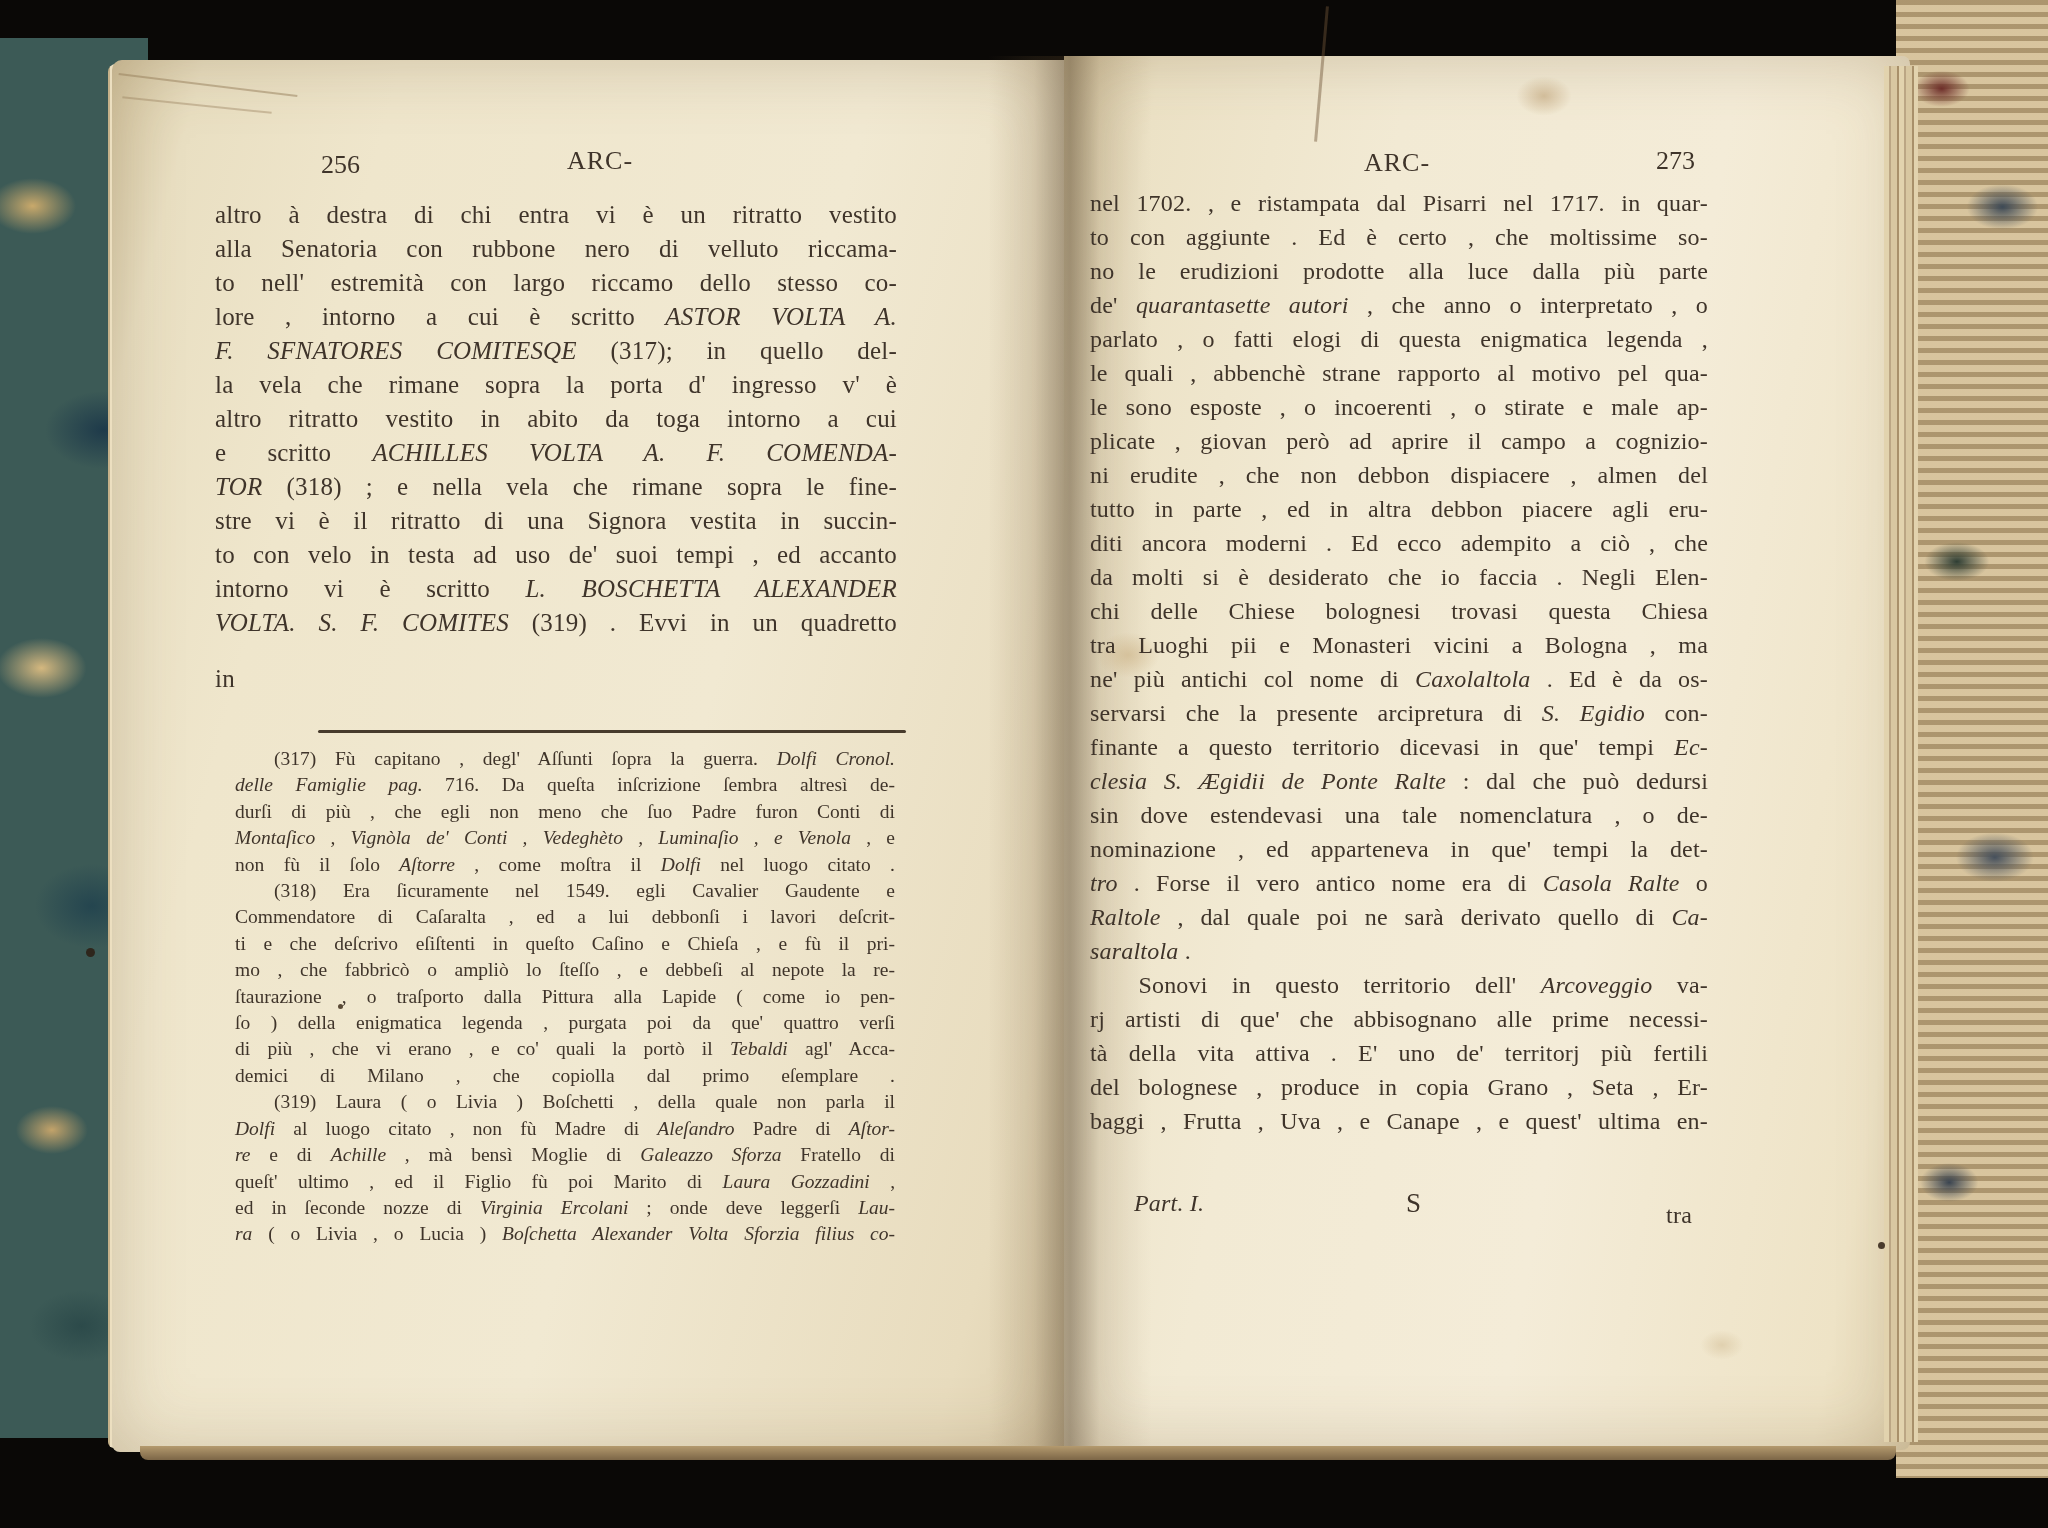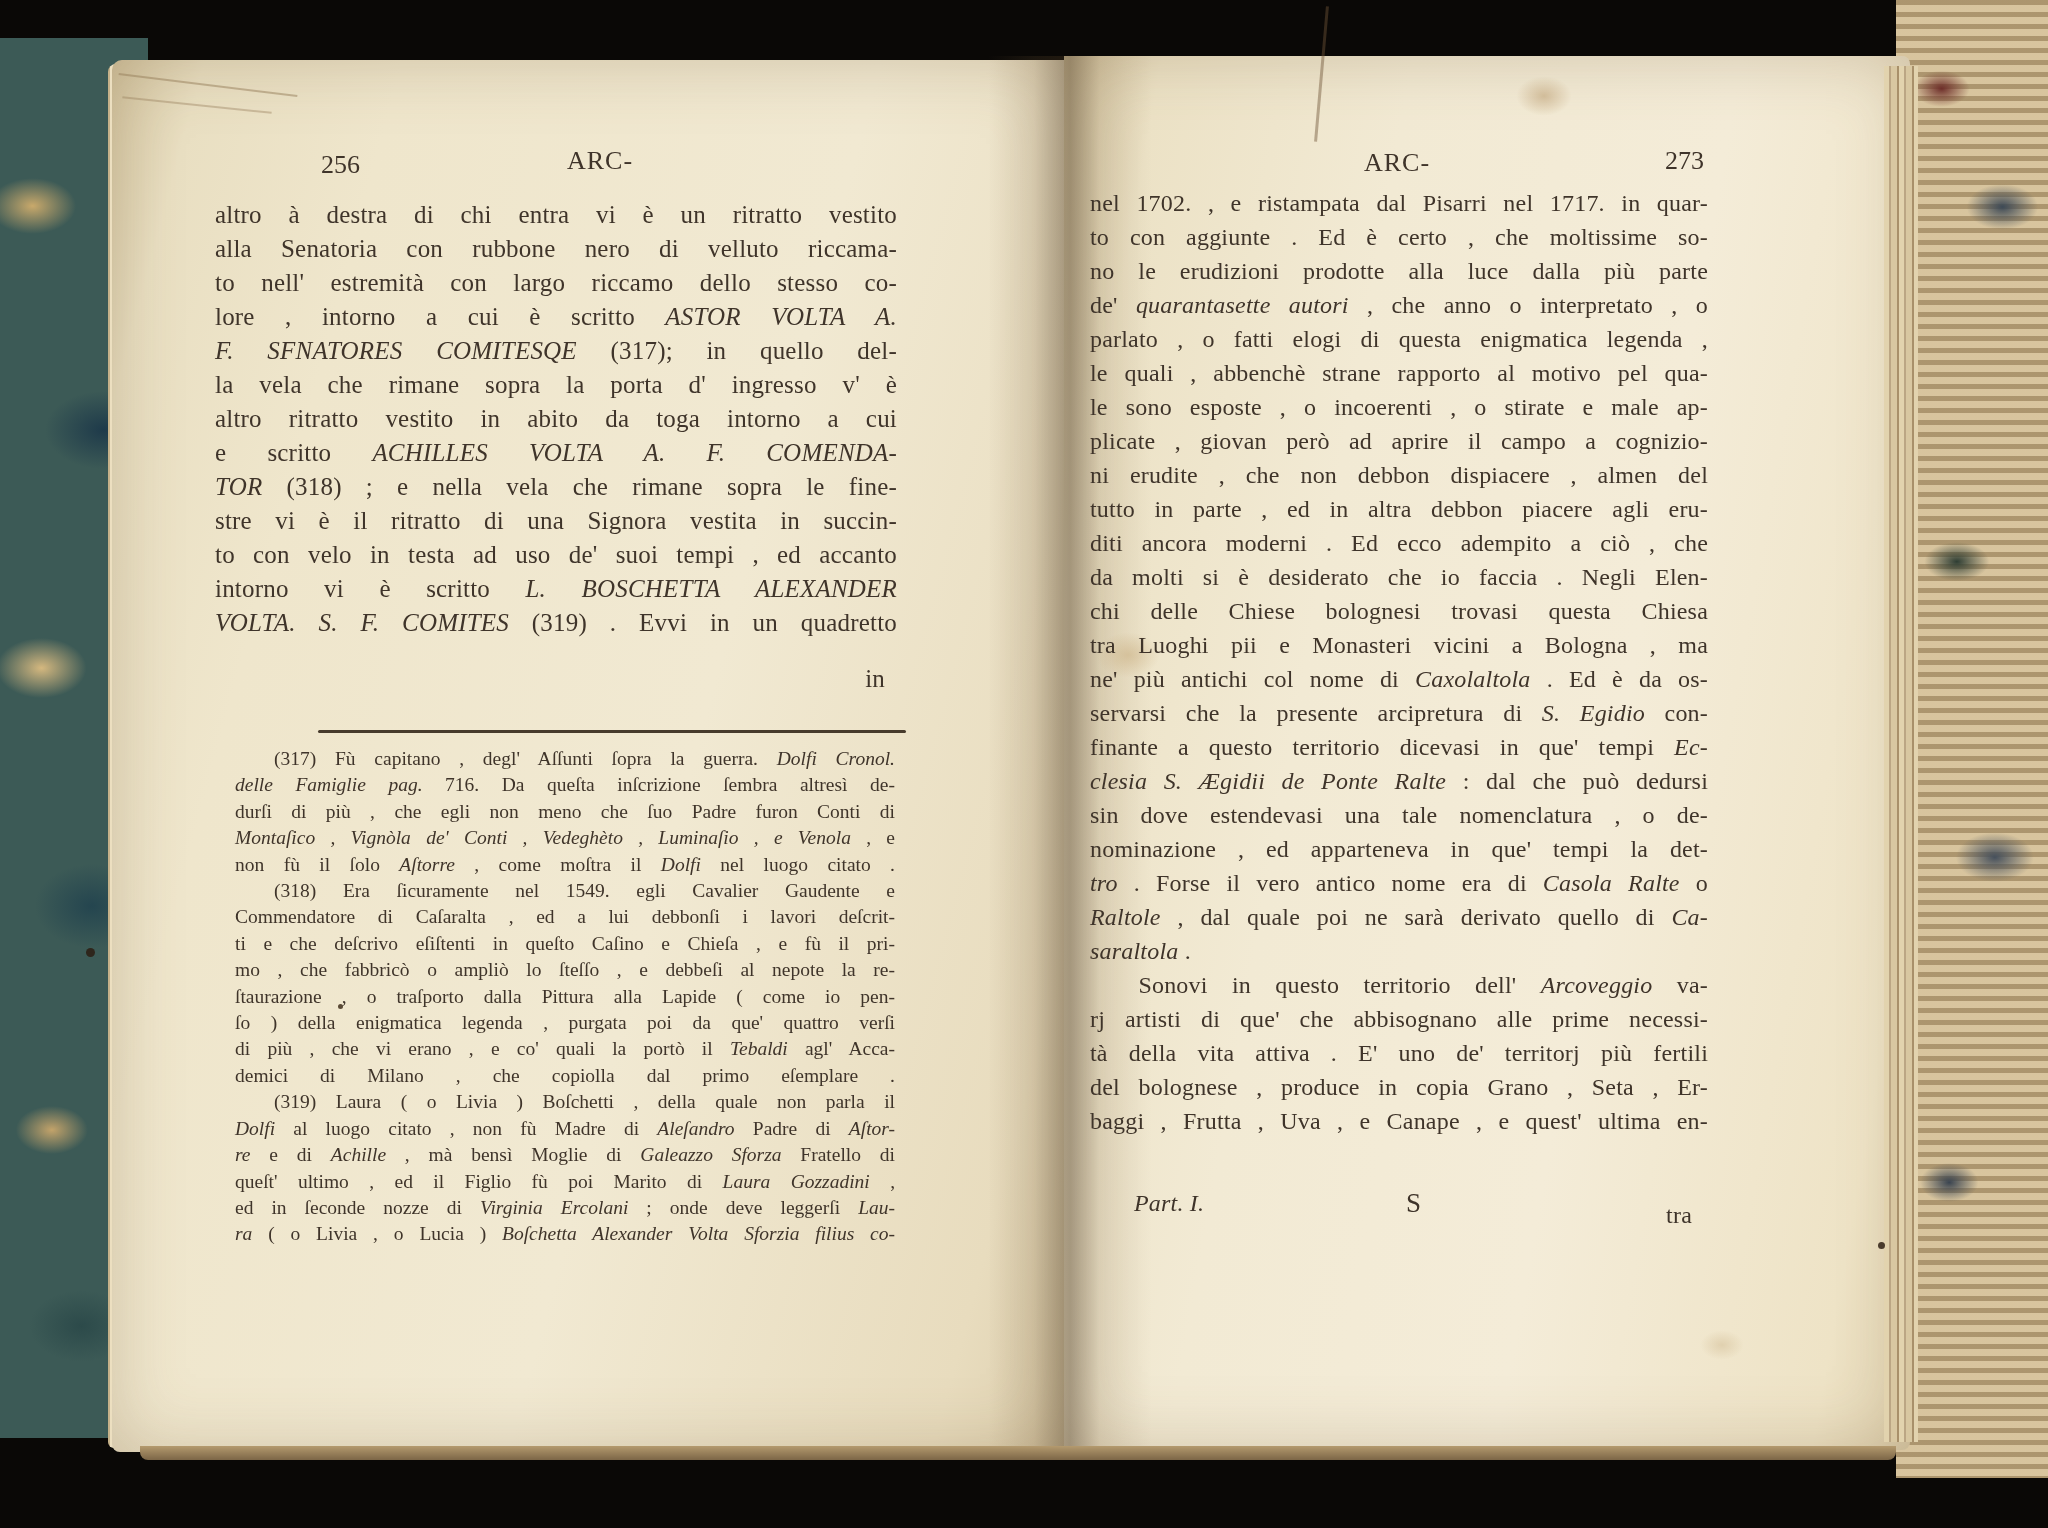--- a/index.html
+++ b/index.html
@@ -48,21 +48,21 @@
   
   .tx{position:absolute;}
   .pline{text-align:justify;text-align-last:justify;}
   .pline.a-left{text-align:center;text-align-last:left;}
   .pline i{font-style:italic;}
   .hdr{position:absolute;font-size:26px;}
   .body-main{font-size:25px;line-height:34px;letter-spacing:.2px;}
   .body-right{font-size:24px;line-height:34px;letter-spacing:.2px;}
   .fnotes{font-size:19.5px;line-height:26.4px;}
   .rule{position:absolute;background:#473b2c;border-radius:2px;}
-  .catchword{position:absolute;text-align:right;}
+  .catchword{position:absolute;text-align:left;}
   .sigrow{position:absolute;}
   .sigrow span{position:absolute;}
 </style>
 </head>
 <body>
 
 <div class="scene">
 
   <div class="marble-left"></div>
   <div class="marble-right"></div>
@@ -126,21 +126,21 @@
       <div class="pline">  (319) Laura ( o Livia ) Boſchetti , della quale non parla il</div>
       <div class="pline"><i>Dolfi</i> al luogo citato , non fù Madre di <i>Aleſandro</i> Padre di <i>Aſtor-</i></div>
       <div class="pline"><i>re</i> e di <i>Achille</i> , mà bensì Moglie di <i>Galeazzo Sforza</i> Fratello di</div>
       <div class="pline">queſt' ultimo , ed il Figlio fù poi Marito di <i>Laura Gozzadini</i> ,</div>
       <div class="pline">ed in ſeconde nozze di <i>Virginia Ercolani</i> ; onde deve leggerſi <i>Lau-</i></div>
       <div class="pline"><i>ra</i> ( o Livia , o Lucia ) <i>Boſchetta Alexander Volta Sforzia filius co-</i></div>
     </div>
 
   <div class="tx" style="left:1090px;top:148px;width:618px;height:36px;">
     <span class="hdr" style="left:274px;top:0;letter-spacing:1px;">ARC-</span>
-    <span class="hdr" style="right:4px;top:-2px;">273</span>
+    <span class="hdr" style="right:13px;top:-2px;">273</span>
   </div>
 
   <div class="tx body-right" style="left:1090px;top:186px;width:618px;">
       <div class="pline">nel 1702. , e ristampata dal Pisarri nel 1717. in quar-</div>
       <div class="pline">to con aggiunte . Ed è certo , che moltissime so-</div>
       <div class="pline">no le erudizioni prodotte alla luce dalla più parte</div>
       <div class="pline">de' <i>quarantasette autori</i> , che anno o interpretato , o</div>
       <div class="pline">parlato , o fatti elogi di questa enigmatica legenda ,</div>
       <div class="pline">le quali , abbenchè strane rapporto al motivo pel qua-</div>
       <div class="pline">le sono esposte , o incoerenti , o stirate e male ap-</div>

